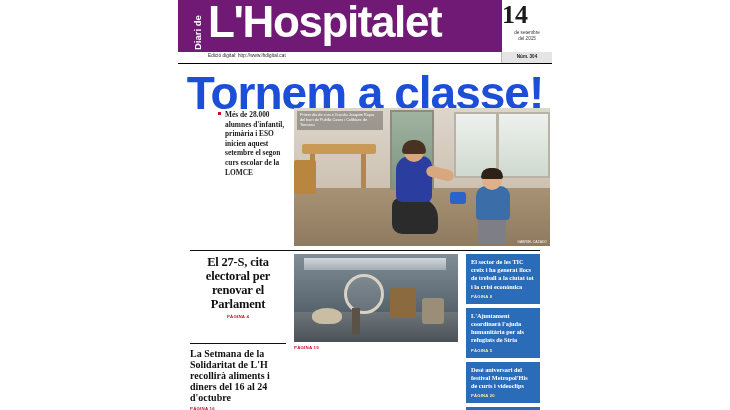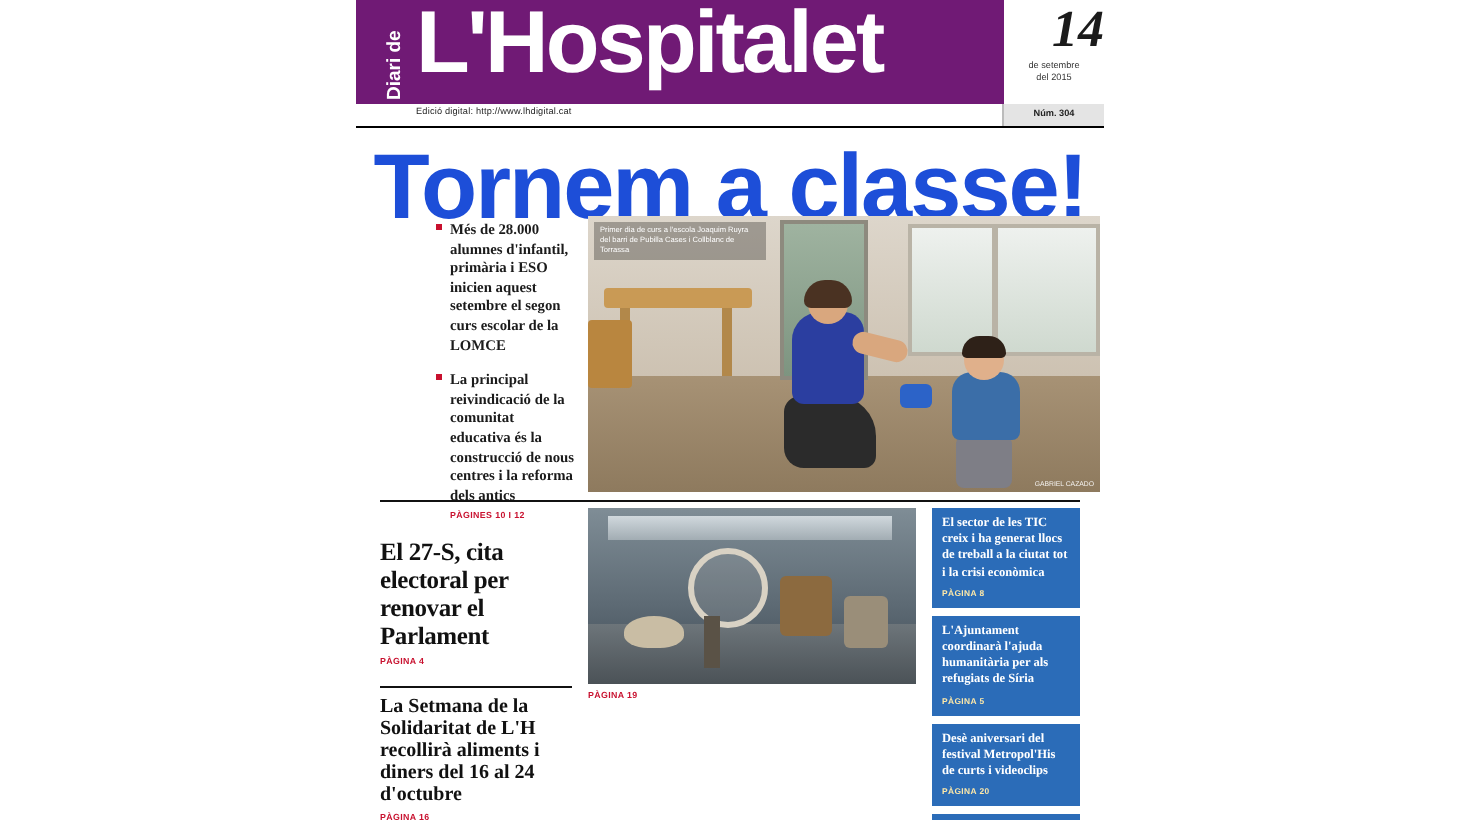--- a/index.html
+++ b/index.html
@@ -89,27 +89,26 @@
     right: 0;
     top: 0;
     width: 50px;
     height: 52px;
     background: #ffffff;
   }
   .date-num {
     position: absolute;
     left: 0; top: 1px;
     width: 50px;
-    text-align: right;
+    text-align: left;
     font-size: 26px;
     font-weight: bold;
     color: #1b1b1b;
     line-height: 28px;
     font-family: "Liberation Serif", serif;
-    font-style: italic;
   }
   .date-sub {
     position: absolute;
     left: 0; top: 30px;
     width: 50px;
     text-align: center;
     font-size: 4.6px;
     color: #333;
     line-height: 6px;
   }
@@ -376,22 +375,23 @@
     top: 0px;
     width: 350px;
     height: 1px;
     background: #111;
   }
 
   
   .col-left {
     position: absolute;
     left: 12px;
-    top: 19px;
+    top: 5px;
     width: 96px;
+    text-align: center;
   }
   .story-title {
     margin: 0;
     font-size: 12.5px;
     line-height: 14px;
     font-weight: bold;
     color: #111;
     font-family: "Liberation Serif", serif;
     letter-spacing: -0.2px;
   }
@@ -541,24 +541,20 @@
       <div class="subbar-right">
         <span>Núm. 304</span>
       </div>
     </div>
 
     <div class="headline">Tornem a classe!</div>
 
     <div class="lead-col">
       <div class="lead-item">
         <p>Més de 28.000 alumnes d'infantil, primària i ESO inicien aquest setembre el segon curs escolar de la LOMCE</p>
-      </div>
-      <div class="lead-item">
-        <p>La principal reivindicació de la comunitat educativa és la construcció de nous centres i la reforma dels antics</p>
-        <div class="pagref">PÀGINES 10 I 12</div>
       </div>
     </div>
 
     <div class="main-photo">
       <div class="mp-bg"></div>
       <div class="mp-wall"></div>
       <div class="mp-floor"></div>
       <div class="mp-window"></div>
       <div class="mp-door"></div>
       <div class="mp-table"></div>

